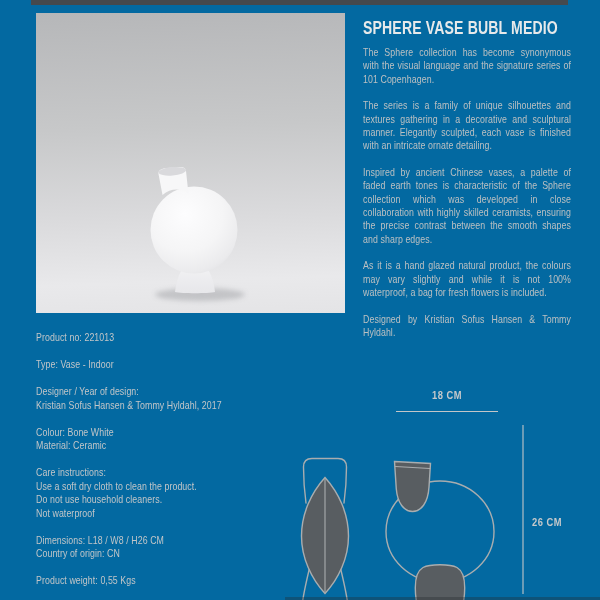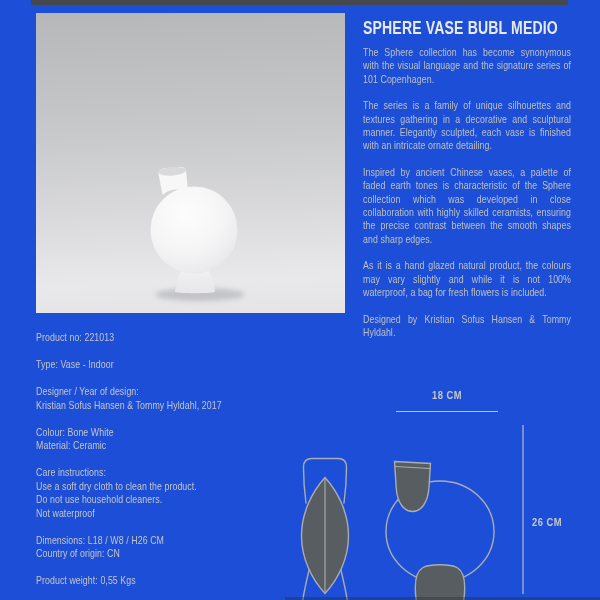--- a/index.html
+++ b/index.html
@@ -1,18 +1,18 @@
 <!DOCTYPE html>
 <html><head>
 <meta charset="utf-8">
 <style>
   html,body{margin:0;padding:0;background:#585d61;}
   .page{
     position:relative;width:600px;height:600px;overflow:hidden;
-    background:#1d4ed8;
+    background:#0369a1;
     font-family:"Liberation Sans", sans-serif;
     -webkit-font-smoothing:antialiased;
   }
   .top-bar{position:absolute;left:31px;top:0;width:537px;height:5px;background:#45494d;}
   .bottom-strip{position:absolute;left:285px;top:597px;width:315px;height:3px;background:rgba(38,42,45,.35);}
 
   .photo{
     position:absolute;left:36px;top:13px;width:309px;height:300px;
     background:linear-gradient(178deg,#b6b7b9 0%,#c7c8c9 38%,#dbdbdd 68%,#e9e9eb 88%,#e4e4e6 100%);
   }

